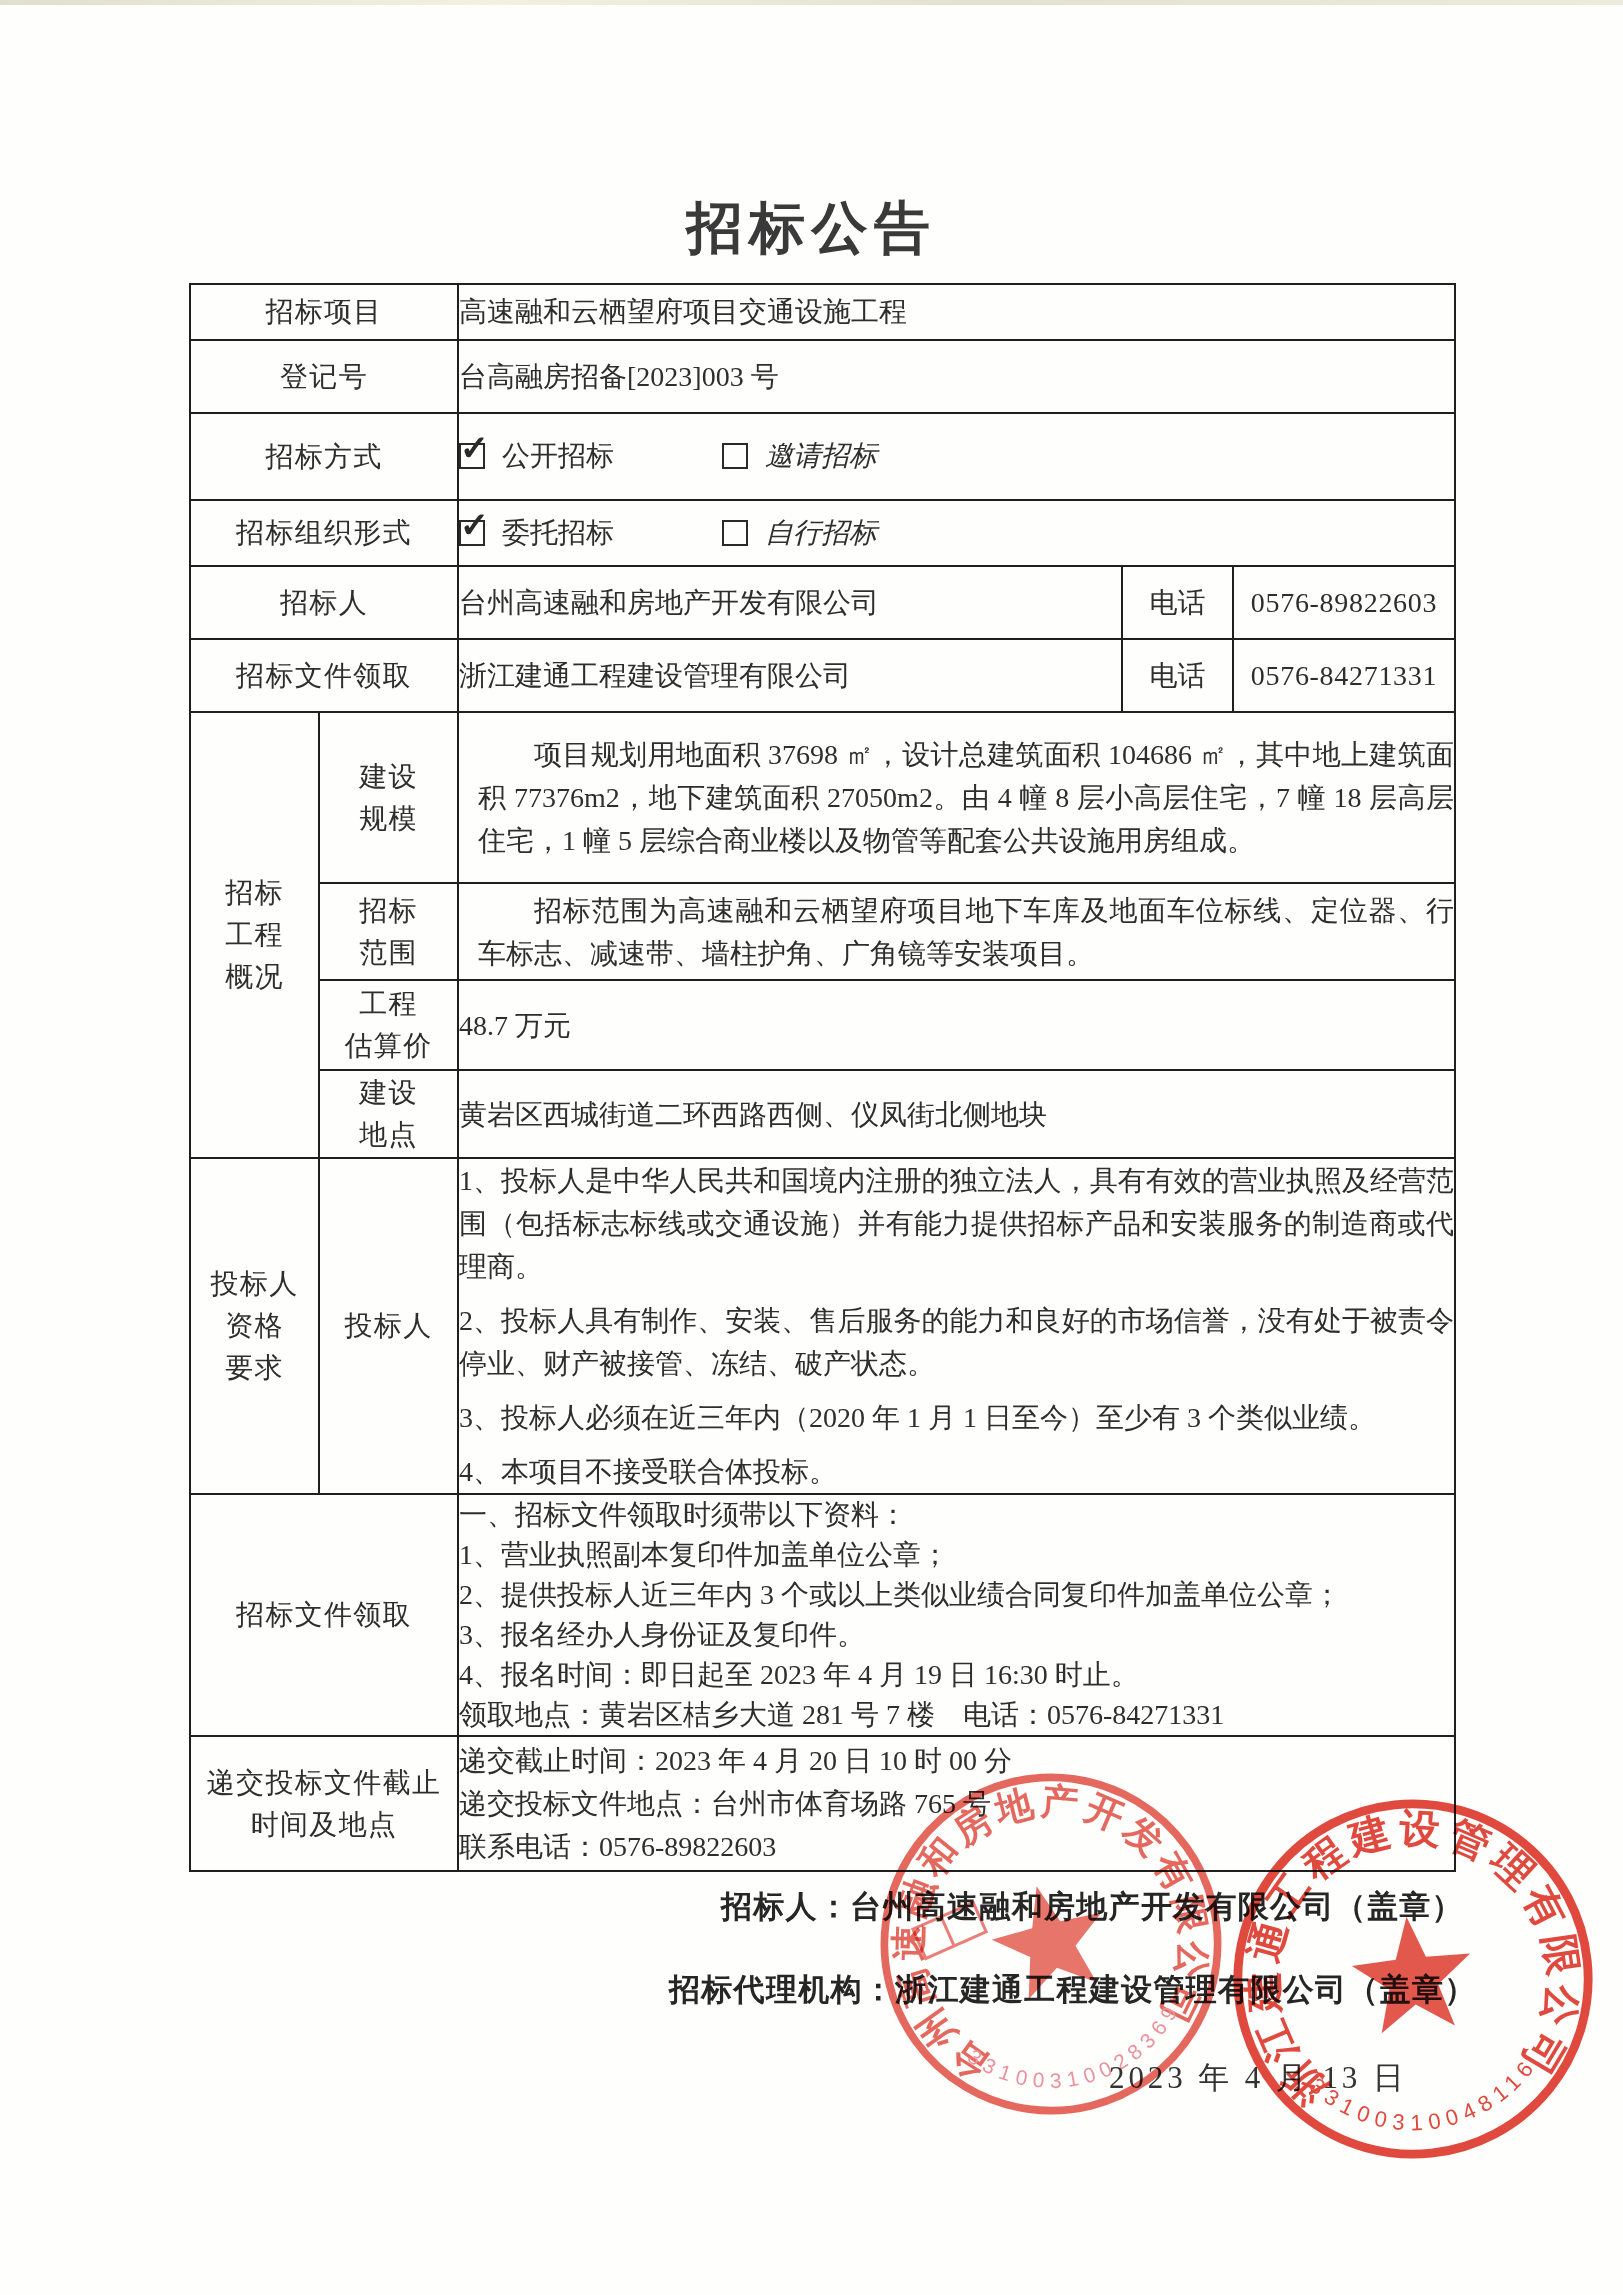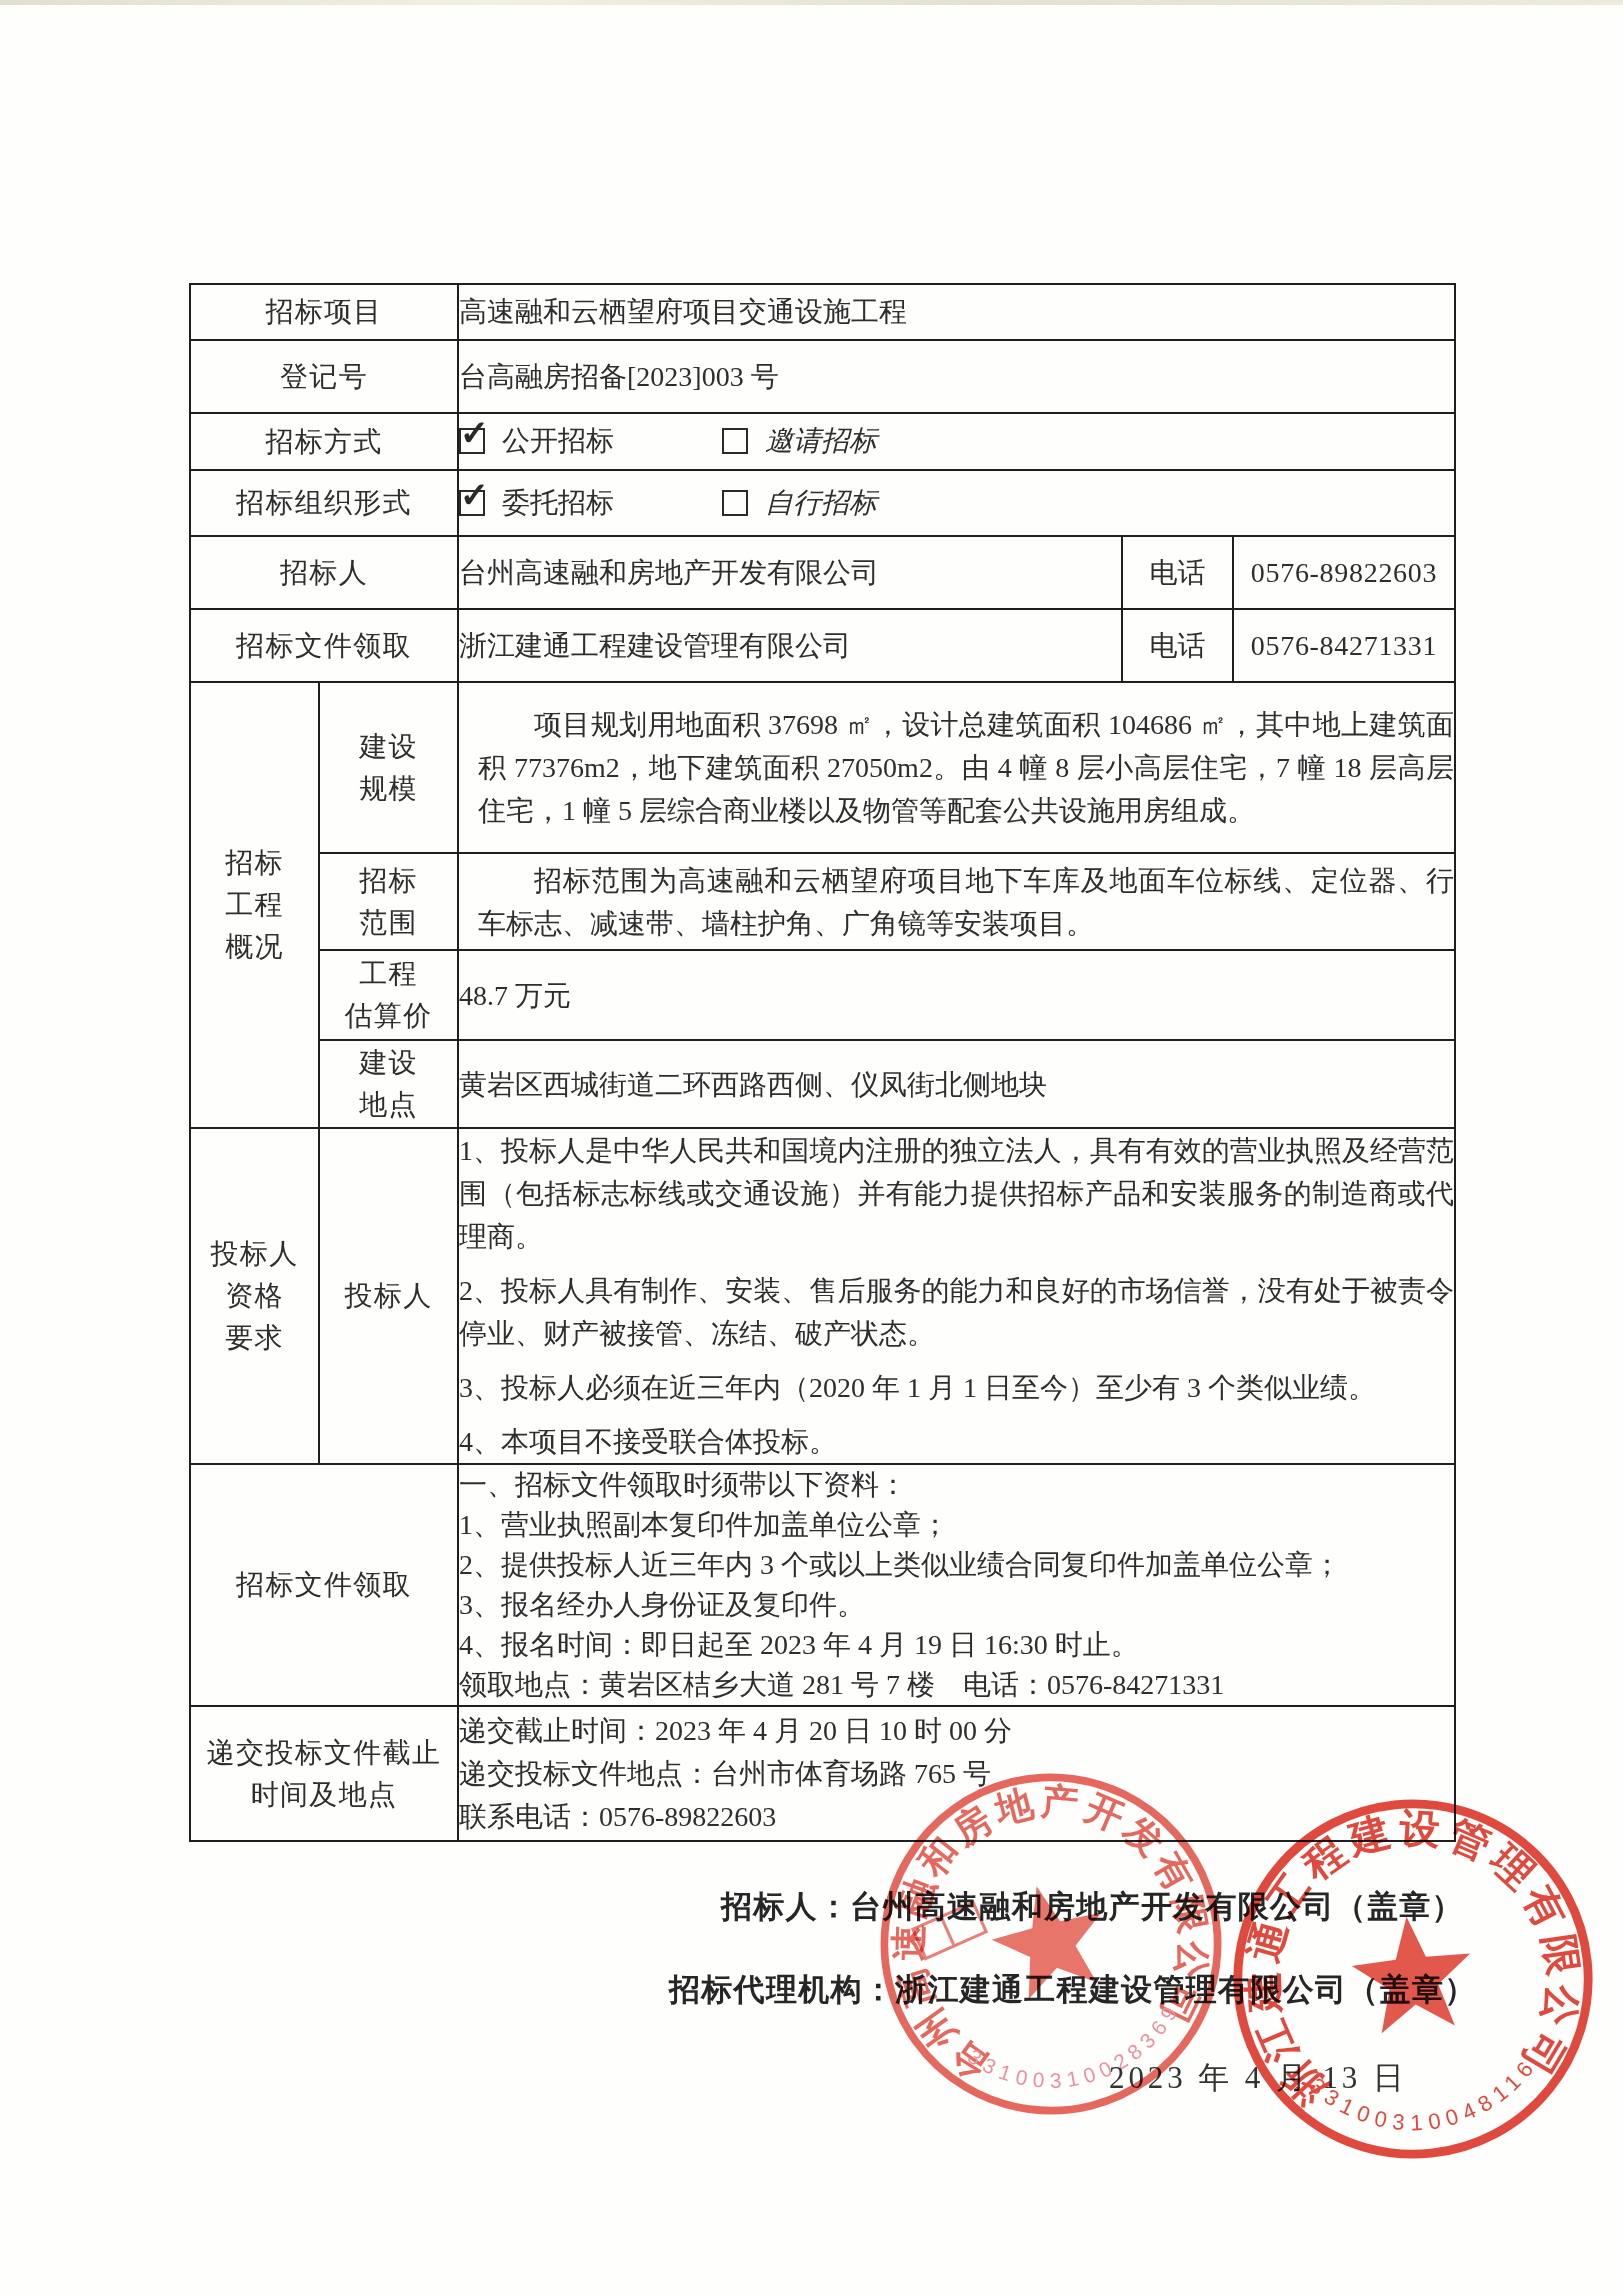--- a/index.html
+++ b/index.html
@@ -76,20 +76,21 @@
     content:""; position:absolute; left:27.5px; top:0; width:3.3px; height:100%;
     background:rgba(224,58,47,.65);
   }
 </style>
 </head>
 <body>
 
 <div class="page">
   <div class="scan-edge-top"></div>
 
+  <div class="doc-title">招标公告</div>
 
   <table class="main">
     <colgroup>
       <col style="width:129px">
         <col style="width:139px">
         <col style="width:664px">
         <col style="width:111px">
         <col style="width:222px">
     </colgroup>
 
@@ -97,21 +98,21 @@
         <tr style="height:56px">
       <td class="lbl" colspan="2">招标项目</td>
       <td class="val" colspan="3">高速融和云栖望府项目交通设施工程</td>
     </tr>
 
     <tr style="height:73px">
       <td class="lbl" colspan="2">登记号</td>
       <td class="val" colspan="3">台高融房招备[2023]003 号</td>
     </tr>
 
-    <tr style="height:57px">
+    <tr style="height:87px">
       <td class="lbl" colspan="2">招标方式</td>
       <td class="val opts-wrap" colspan="3">
         <span class="opt">
           <span class="box checked"></span>
           <span>公开招标</span>
         </span>
         <span class="opt">
           <span class="box"></span>
           <span>邀请招标</span>
         </span>

